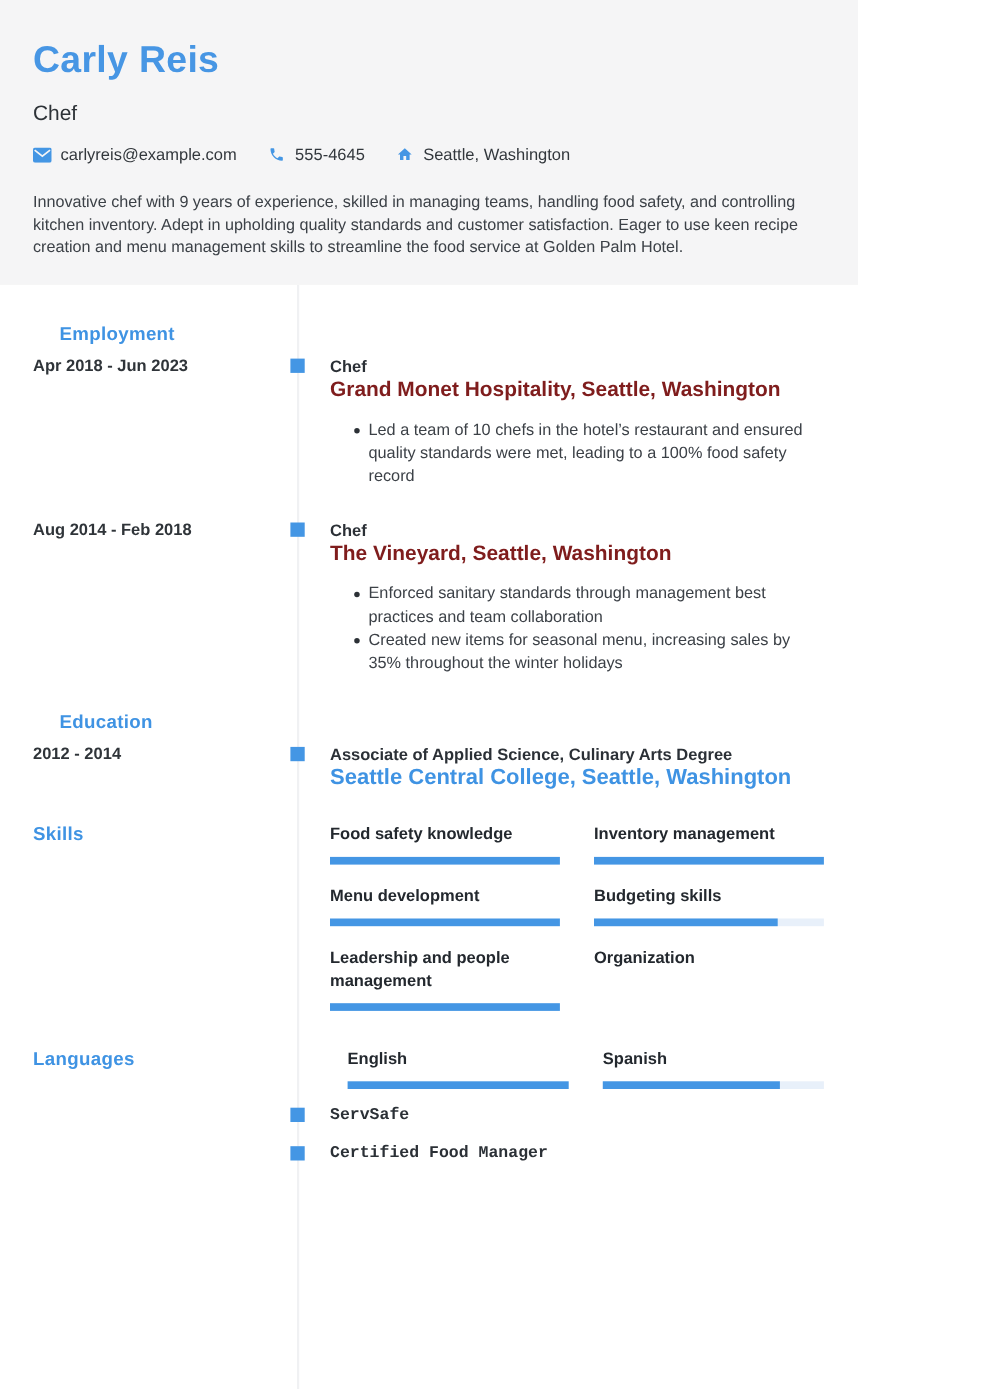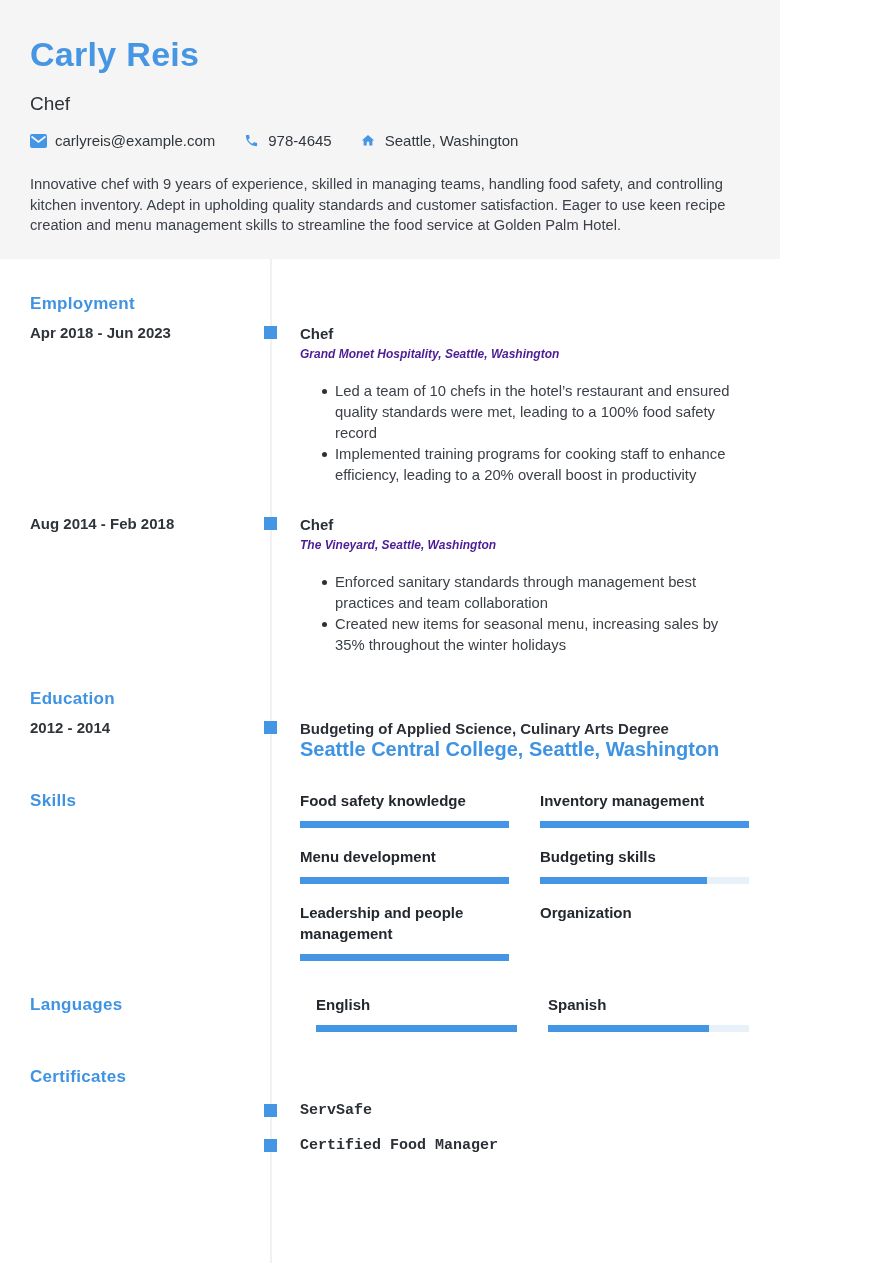--- a/index.html
+++ b/index.html
@@ -13,26 +13,26 @@
   .contact-item{display:flex;align-items:center;gap:8px;}
   .cicon{display:inline-flex;width:17px;height:17px;align-items:center;justify-content:center;}
   .summary{margin-top:25px;font-size:14.7px;line-height:20.5px;color:#3c4147;max-width:834px;}
   
   .body{position:relative;height:1004px;box-sizing:border-box;padding-top:34px;}
   .body::before{content:"";position:absolute;left:270px;top:0;bottom:0;width:2px;background:#f0f1f3;}
   .row{display:flex;position:relative;}
   .cell-left{width:270px;flex:none;box-sizing:border-box;padding-left:30px;}
   .cell-right{flex:1;box-sizing:border-box;padding-left:30px;padding-right:31px;}
   .section-heading{font-size:17px;font-weight:700;color:#3f93e3;letter-spacing:.3px;line-height:21px;}
-  .heading-row{margin-bottom:9px;}
+  .heading-row{margin-bottom:9px;padding-left:24px;}
   .entry-row{margin-bottom:12px;}
   .marker{position:absolute;left:264px;top:3px;width:13px;height:13px;background:#4496e4;}
   .dates{font-size:15px;font-weight:700;color:#2f3439;line-height:20px;}
   .role{font-size:15px;font-weight:700;color:#2b3036;line-height:21px;}
-  .org{font-size:12px;font-weight:700;color:#4c1d95;line-height:21px;font-style:italic;}
+  .org{font-size:19px;font-weight:700;color:#7f1d1d;line-height:21px;}
   .degree{font-size:15px;font-weight:700;color:#2b3036;line-height:21px;}
   .school{font-size:20px;font-weight:700;color:#3f93e3;line-height:21px;}
   ul.bullets{margin:16px;padding:0 0 0 19px;list-style:none;}
   ul.bullets li{position:relative;font-size:14.8px;line-height:21px;color:#3c4147;}
   ul.bullets li::before{content:"";position:absolute;left:-13px;top:8px;width:5px;height:5px;border-radius:50%;background:#2c3136;}
   .skill-grid{display:grid;grid-template-columns:1fr 1fr;column-gap:31px;row-gap:18px;}
   .skill-label{font-size:15px;font-weight:700;color:#23282e;line-height:21px;}
   .skill-bar{margin-top:10px;height:7px;background:#e8f0fa;}
   .skill-bar-fill{height:100%;background:#4496e4;}
   .cert-row{margin-bottom:15px;font-family:Liberation Mono, monospace;}
@@ -61,21 +61,21 @@
             </svg>
         </span>
         <span>carlyreis@example.com</span>
       </div>
       <div class="contact-item">
         <span class="cicon">
           <svg width="15" height="15" viewBox="0 0 24 24">
               <path fill="#4496e4" d="M6.62 10.79c1.44 2.83 3.76 5.14 6.59 6.59l2.2-2.2c.27-.27.67-.36 1.02-.24 1.12.37 2.33.57 3.57.57.55 0 1 .45 1 1V20c0 .55-.45 1-1 1-9.39 0-17-7.61-17-17 0-.55.45-1 1-1h3.5c.55 0 1 .45 1 1 0 1.25.2 2.45.57 3.57.11.35.03.74-.25 1.02l-2.2 2.2z"></path>
             </svg>
         </span>
-        <span>978-4645</span>
+        <span>555-4645</span>
       </div>
       <div class="contact-item">
         <span class="cicon">
           <svg width="16" height="15" viewBox="0 0 24 24">
               <path fill="#4496e4" d="M10 20v-6h4v6h5v-8h3L12 3 2 12h3v8z"></path>
             </svg>
         </span>
         <span>Seattle, Washington</span>
       </div>
     </div>
@@ -95,21 +95,20 @@
         <div class="row entry-row">
           <span class="marker"></span>
           <div class="cell-left">
             <div class="dates">Apr 2018 - Jun 2023</div>
           </div>
           <div class="cell-right">
             <div class="role">Chef</div>
             <div class="org">Grand Monet Hospitality, Seattle, Washington</div>
             <ul class="bullets">
               <li>Led a team of 10 chefs in the hotel’s restaurant and ensured quality standards were met, leading to a 100% food safety record</li>
-              <li>Implemented training programs for cooking staff to enhance efficiency, leading to a 20% overall boost in productivity</li>
             </ul>
           </div>
         </div>
         <div class="row entry-row">
           <span class="marker"></span>
           <div class="cell-left">
             <div class="dates">Aug 2014 - Feb 2018</div>
           </div>
           <div class="cell-right">
             <div class="role">Chef</div>
@@ -128,21 +127,21 @@
       </div>
       <div class="cell-right"></div>
     </div>
     <div id="education-entries">
         <div class="row entry-row">
           <span class="marker"></span>
           <div class="cell-left">
             <div class="dates">2012 - 2014</div>
           </div>
           <div class="cell-right">
-            <div class="degree">Budgeting of Applied Science, Culinary Arts Degree</div>
+            <div class="degree">Associate of Applied Science, Culinary Arts Degree</div>
             <div class="school">Seattle Central College, Seattle, Washington</div>
           </div>
         </div>
       </div>
 
     <div class="row mt-skills">
       <div class="cell-left">
         <div class="section-heading">Skills</div>
       </div>
       <div class="cell-right">
@@ -199,26 +198,20 @@
             <div class="skill-item">
               <div class="skill-label">Spanish</div>
               <div class="skill-bar">
                 <div class="skill-bar-fill" style="width: 80%;"></div>
               </div>
             </div>
           </div>
       </div>
     </div>
 
-    <div class="row mt-cert">
-      <div class="cell-left">
-        <div class="section-heading">Certificates</div>
-      </div>
-      <div class="cell-right"></div>
-    </div>
     <div id="certificate-items" class="cert-items">
         <div class="row cert-row">
           <span class="marker"></span>
           <div class="cell-left"></div>
           <div class="cell-right">
             <div class="cert-label">ServSafe</div>
           </div>
         </div>
         <div class="row cert-row">
           <span class="marker"></span>

